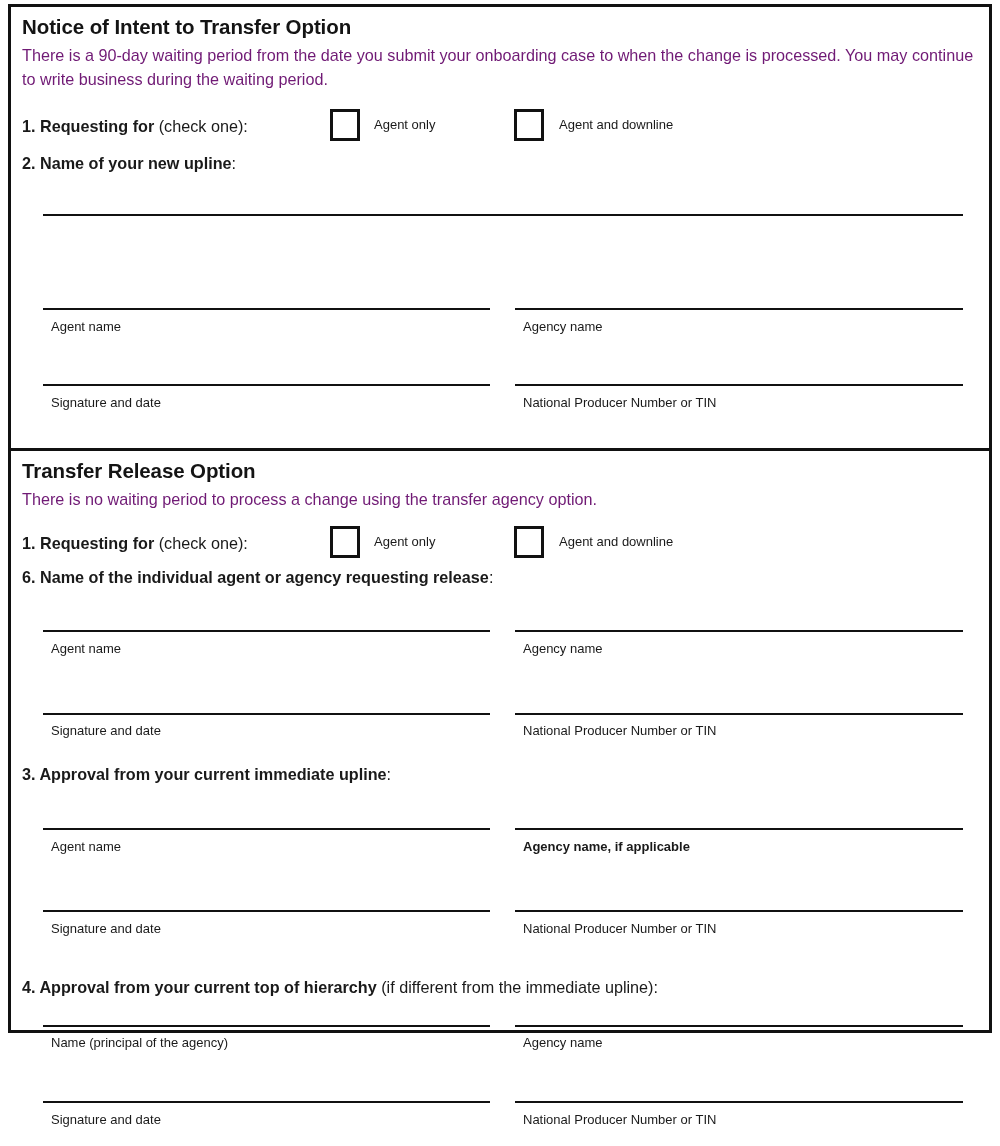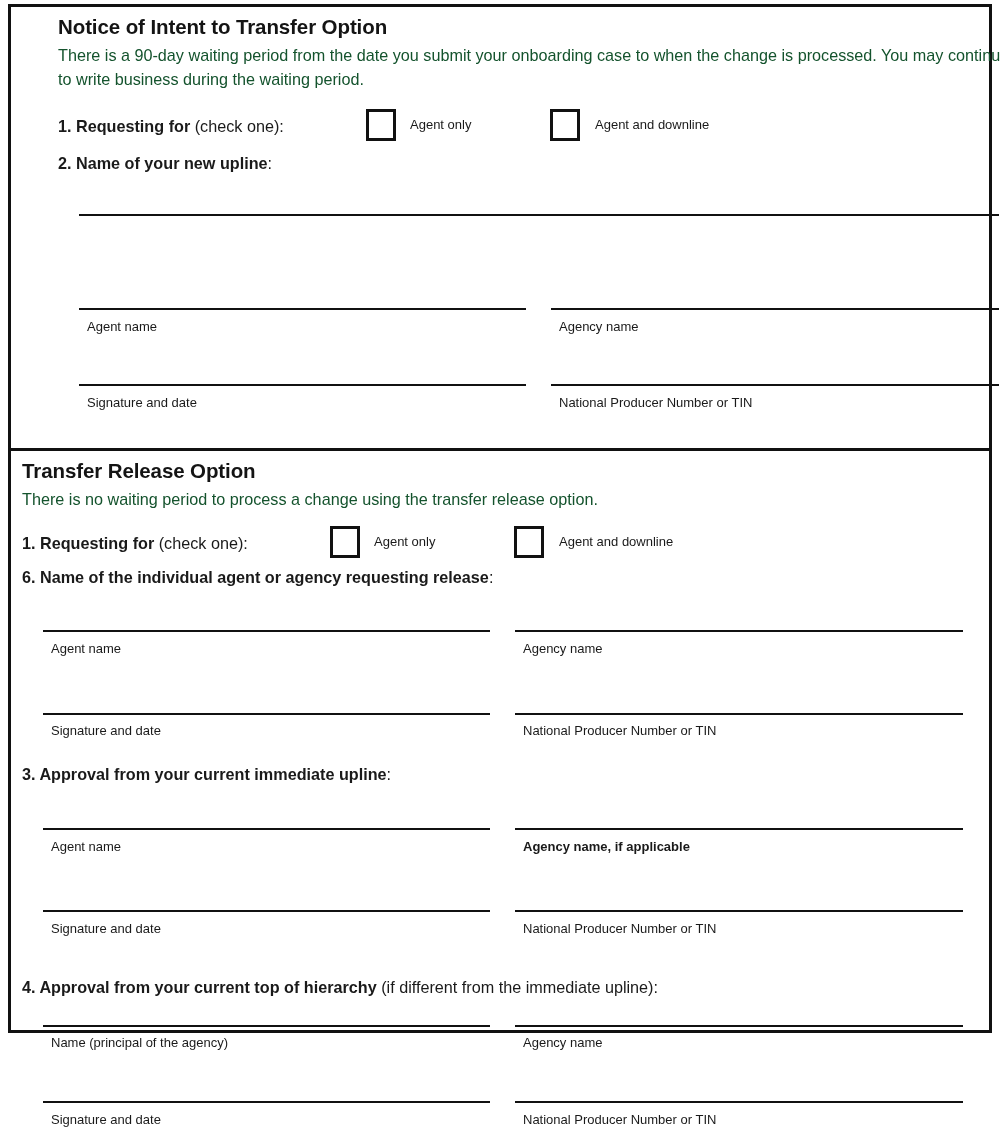--- a/index.html
+++ b/index.html
@@ -28,21 +28,20 @@
     position: absolute;
     left: 8px;
     width: 984px;
     box-sizing: border-box;
     border: 3px solid #111111;
     background: #ffffff;
   }
   .section-notice {
     top: 4px;
     height: 526px;
-    padding-left: 36px;
   }
   .section-release {
     top: 448px;
     height: 585px;
   }
 
   .section-inner {
     position: relative;
     width: 100%;
     height: 100%;
@@ -58,21 +57,21 @@
     font-size: 20.5px;
     font-weight: bold;
     letter-spacing: -0.1px;
     color: #141414;
     white-space: nowrap;
   }
 
   .body-text {
     font-size: 16.2px;
     line-height: 23.5px;
-    color: #14532d;
+    color: #701a75;
   }
 
   .item-line {
     font-size: 16.2px;
     line-height: 21px;
     color: #1a1a1a;
     white-space: nowrap;
   }
   .item-line b {
     font-weight: bold;
@@ -147,21 +146,21 @@
       <div class="abs field-label" style="left:512px; top:386px;">National Producer Number or TIN</div>
 
     </div>
   </div>
 
   <div class="section section-release">
     <div class="section-inner">
 
       <div class="abs section-title" style="left:11px; top:8px;">Transfer Release Option</div>
 
-      <div class="abs body-text" style="left:11px; top:37px; width:955px;">There is no waiting period to process a change using the transfer release option.</div>
+      <div class="abs body-text" style="left:11px; top:37px; width:955px;">There is no waiting period to process a change using the transfer agency option.</div>
 
       <div class="abs item-line" style="left:11px; top:82px;">
         <b>1. Requesting for</b><span> (check one):</span>
       </div>
 
       <div class="checkbox" style="left:319px; top:75px;"></div>
       <div class="abs field-label" style="left:363px; top:81px;">Agent only</div>
 
       <div class="checkbox" style="left:503px; top:75px;"></div>
       <div class="abs field-label" style="left:548px; top:81px;">Agent and downline</div>

